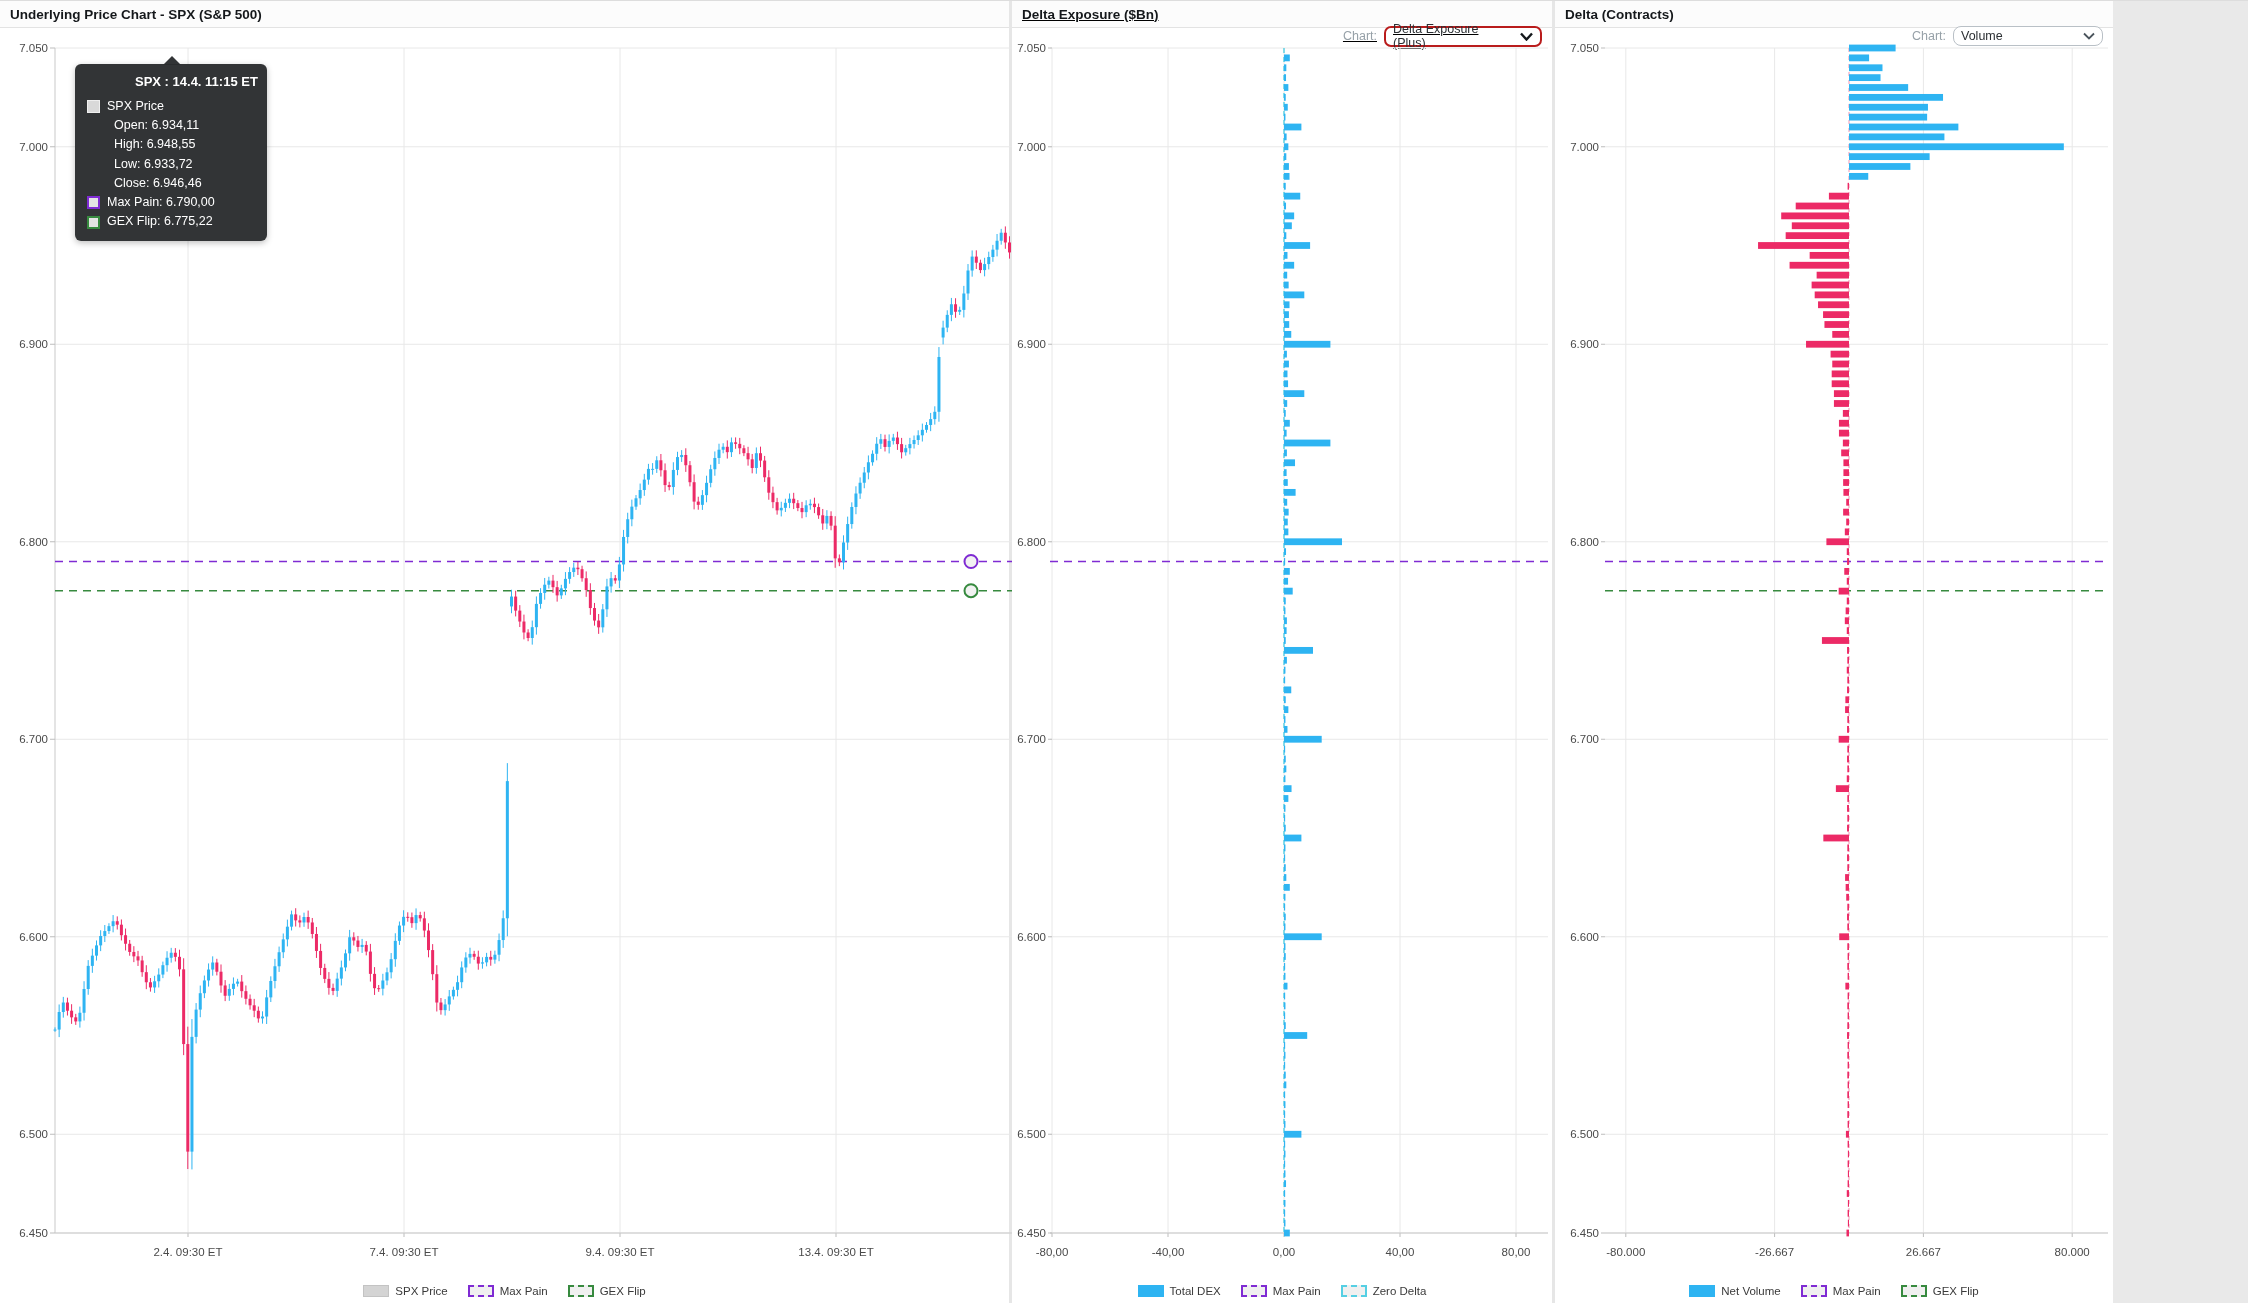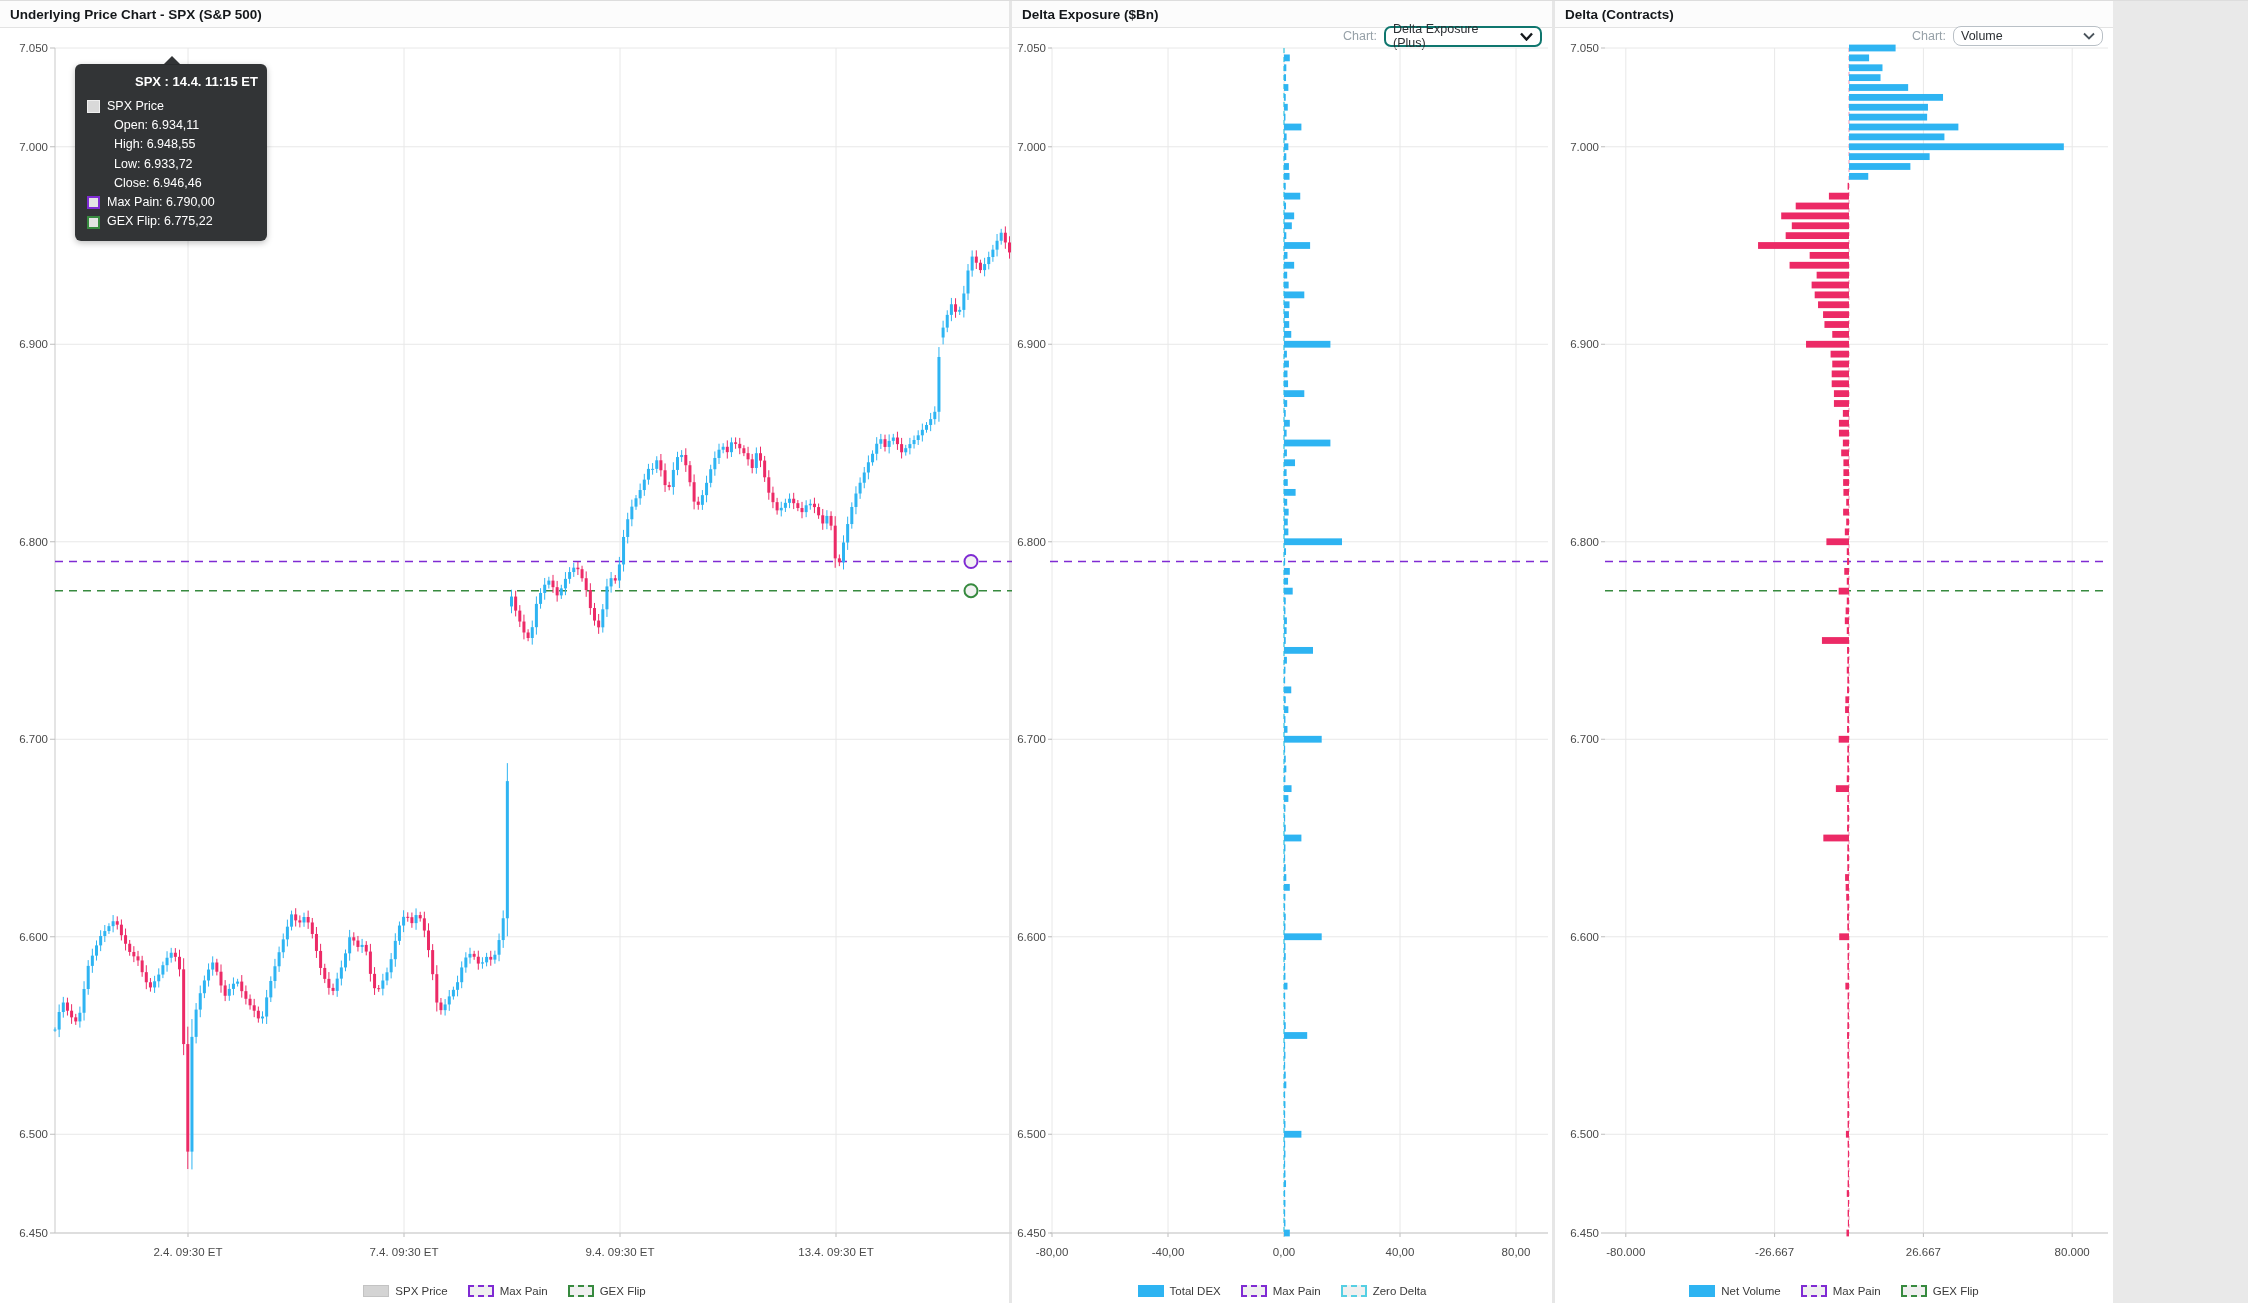--- a/index.html
+++ b/index.html
@@ -4,36 +4,36 @@
 <style>
   html,body{margin:0;padding:0;background:#ffffff;}
   *{box-sizing:border-box;}
   .app{
     position:relative;width:2248px;height:1303px;overflow:hidden;
     background:#e9e9e9;font-family:"Liberation Sans",sans-serif;
     display:flex;flex-direction:row;border-top:1px solid #ddd;
   }
   .panel{position:relative;background:#fff;height:100%;}
   .panel.left{width:1009px;}
-  .panel.mid{width:540px;}
+  .panel.mid{width:540px;text-decoration:underline;}
   .panel.right{width:558px;}
   .gutter{width:3px;background:#e6e6e6;height:100%;}
   .phead{
     height:27px;display:flex;align-items:center;justify-content:space-between;
     padding:0 10px;background:#fcfcfc;border-bottom:1px solid #e3e3e3;
   }
   .ptitle{font-size:13.5px;font-weight:bold;color:#15181b;white-space:nowrap;}
   .hctl{display:flex;align-items:center;gap:7px;margin-top:44px;}
   .hlabel{font-size:12.5px;color:#97a1a8;}
   .select{
     display:flex;align-items:center;justify-content:space-between;
     background:#fff;cursor:pointer;font-size:12.5px;color:#2b2f33;
     padding:2px 7px;gap:8px;
   }
-  .select.strong{border:2px solid #0f766e;border-radius:7px;width:158px;height:21px;}
+  .select.strong{border:2px solid #b91c1c;border-radius:7px;width:158px;height:21px;}
   .select.light{border:1px solid #b9c0c6;border-radius:8px;width:150px;height:20px;}
   .chev{flex:0 0 auto;}
   .pbody{position:relative;width:100%;height:1276px;}
   .pbody svg{position:absolute;left:0;top:0;}
   svg text{font-family:"Liberation Sans",sans-serif;font-size:11.5px;fill:#4a4a4a;}
   .legend{
     position:absolute;bottom:7px;left:0;width:100%;
     display:flex;justify-content:center;align-items:center;gap:20px;
     font-size:11.5px;color:#3a3a3a;
   }

